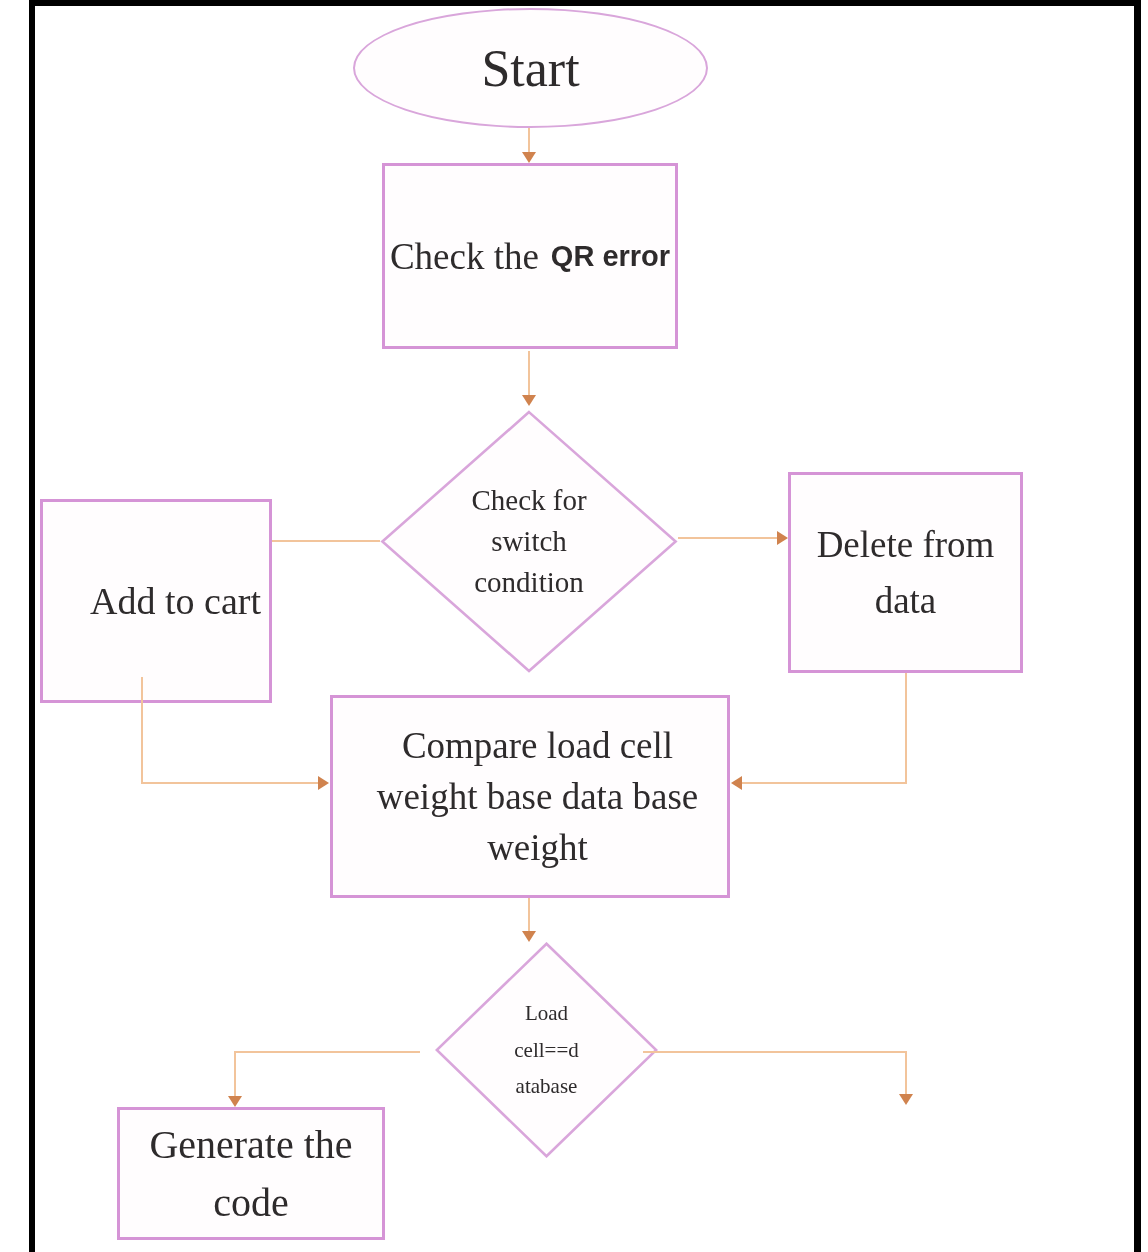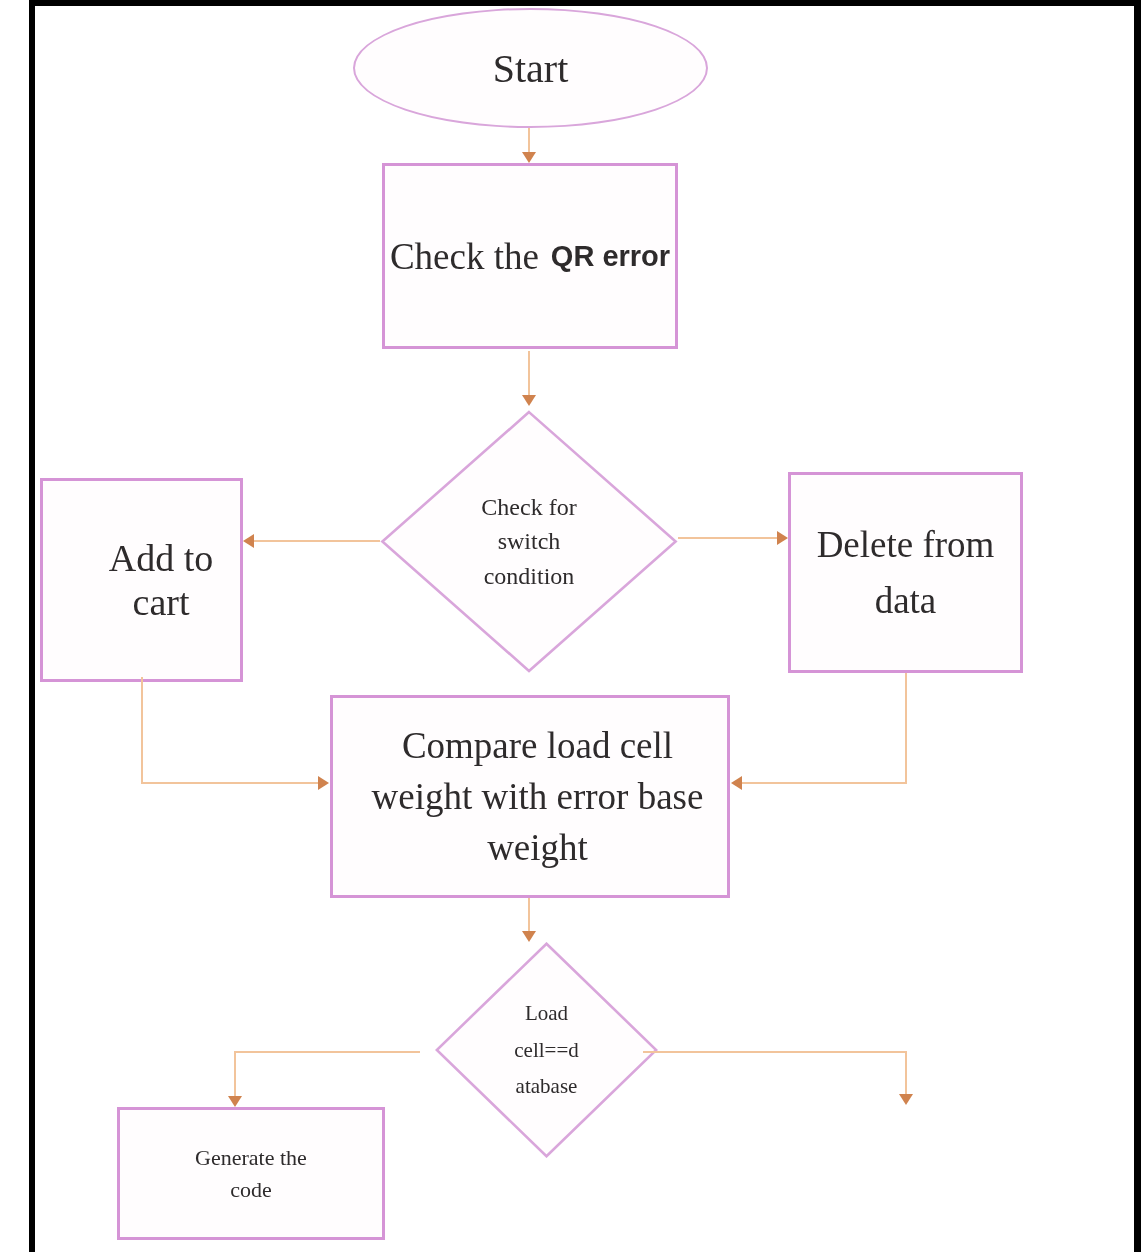--- a/index.html
+++ b/index.html
@@ -24,29 +24,29 @@
   .diamond-wrap { position:absolute; }
   .diamond-wrap svg { position:absolute; left:0; top:0; width:100%; height:100%; display:block; color:var(--shape-border,#d9a6db); }
   .diamond-txt {
     position:absolute; left:0; top:0; width:100%; height:100%;
     display:flex; flex-direction:column; align-items:center; justify-content:center;
     text-align:center; color:var(--text,#2e2b2c);
   }
 
   .ln { display:block; }
 
-  .f-start   { font-size:40px; }
+  .f-start   { font-size:52px; }
   .f-scan    { font-size:37px; }
   .f-scanb   { font-family:"Liberation Sans", sans-serif; font-weight:bold; font-size:29px; margin-left:12px; }
-  .f-d1      { font-size:24px; line-height:1.42; }
+  .f-d1      { font-size:29px; line-height:1.42; }
   .f-add     { font-size:38px; }
   .f-del     { font-size:37px; line-height:1.5; }
   .f-cmp     { font-size:37px; line-height:1.38;padding-left:15px; }
   .f-d2      { font-size:21px; line-height:1.75; }
-  .f-gen     { font-size:22px; line-height:1.45; }
+  .f-gen     { font-size:40px; line-height:1.45; }
   .f-err     { font-size:36px; }
 
   .line { position:absolute; background: var(--arrow-line,#f2c49b); }
   .head { position:absolute; width:0; height:0; }
   .head.down  { border-left:7px solid transparent; border-right:7px solid transparent; border-top:11px solid var(--arrow-head,#d0834e); }
   .head.left  { border-top:7px solid transparent; border-bottom:7px solid transparent; border-right:11px solid var(--arrow-head,#d0834e); }
   .head.right { border-top:7px solid transparent; border-bottom:7px solid transparent; border-left:11px solid var(--arrow-head,#d0834e); }
 </style>
 </head>
 <body>
@@ -82,21 +82,21 @@
       <span class="ln">condition</span>
     </div>
   </div>
 
   <div class="line" style="left:253px; top:540px; width:127px; height:2px;"></div>
   <div class="head left" style="left:243px; top:534px;"></div>
 
   <div class="line" style="left:678px; top:537px; width:100px; height:2px;"></div>
   <div class="head right" style="left:777px; top:531px;"></div>
 
-  <div class="node rect f-add" style="left:40px; top:478px; width:203px; height:204px;padding-left:39px;">
+  <div class="node rect f-add" style="left:40px; top:499px; width:232px; height:204px;padding-left:39px;">
     <span>Add to cart</span>
   </div>
 
   <div class="node rect f-del" style="left:788px; top:472px; width:235px; height:201px;">
     <div>
       <span class="ln">Delete from</span>
       <span class="ln">data</span>
     </div>
   </div>
 
@@ -104,21 +104,21 @@
   <div class="line" style="left:141px; top:782px; width:178px; height:2px;"></div>
   <div class="head right" style="left:318px; top:776px;"></div>
 
   <div class="line" style="left:905px; top:673px; width:2px; height:111px;"></div>
   <div class="line" style="left:742px; top:782px; width:165px; height:2px;"></div>
   <div class="head left" style="left:731px; top:776px;"></div>
 
   <div class="node rect f-cmp" style="left:330px; top:695px; width:400px; height:203px;">
     <div>
       <span class="ln">Compare load cell</span>
-      <span class="ln">weight with error base</span>
+      <span class="ln">weight base data base</span>
       <span class="ln">weight</span>
     </div>
   </div>
 
   <div class="line" style="left:528px; top:898px; width:2px; height:33px;"></div>
   <div class="head down" style="left:522px; top:931px;"></div>
 
   <div class="diamond-wrap" style="left:435px; top:942px; width:223px; height:216px;">
     <svg viewBox="0 0 100 100" preserveAspectRatio="none">
       <polygon points="50,0.8 99.2,50 50,99.2 0.8,50" fill="#fffdfe" stroke="currentColor" stroke-width="2.6" vector-effect="non-scaling-stroke"></polygon>

